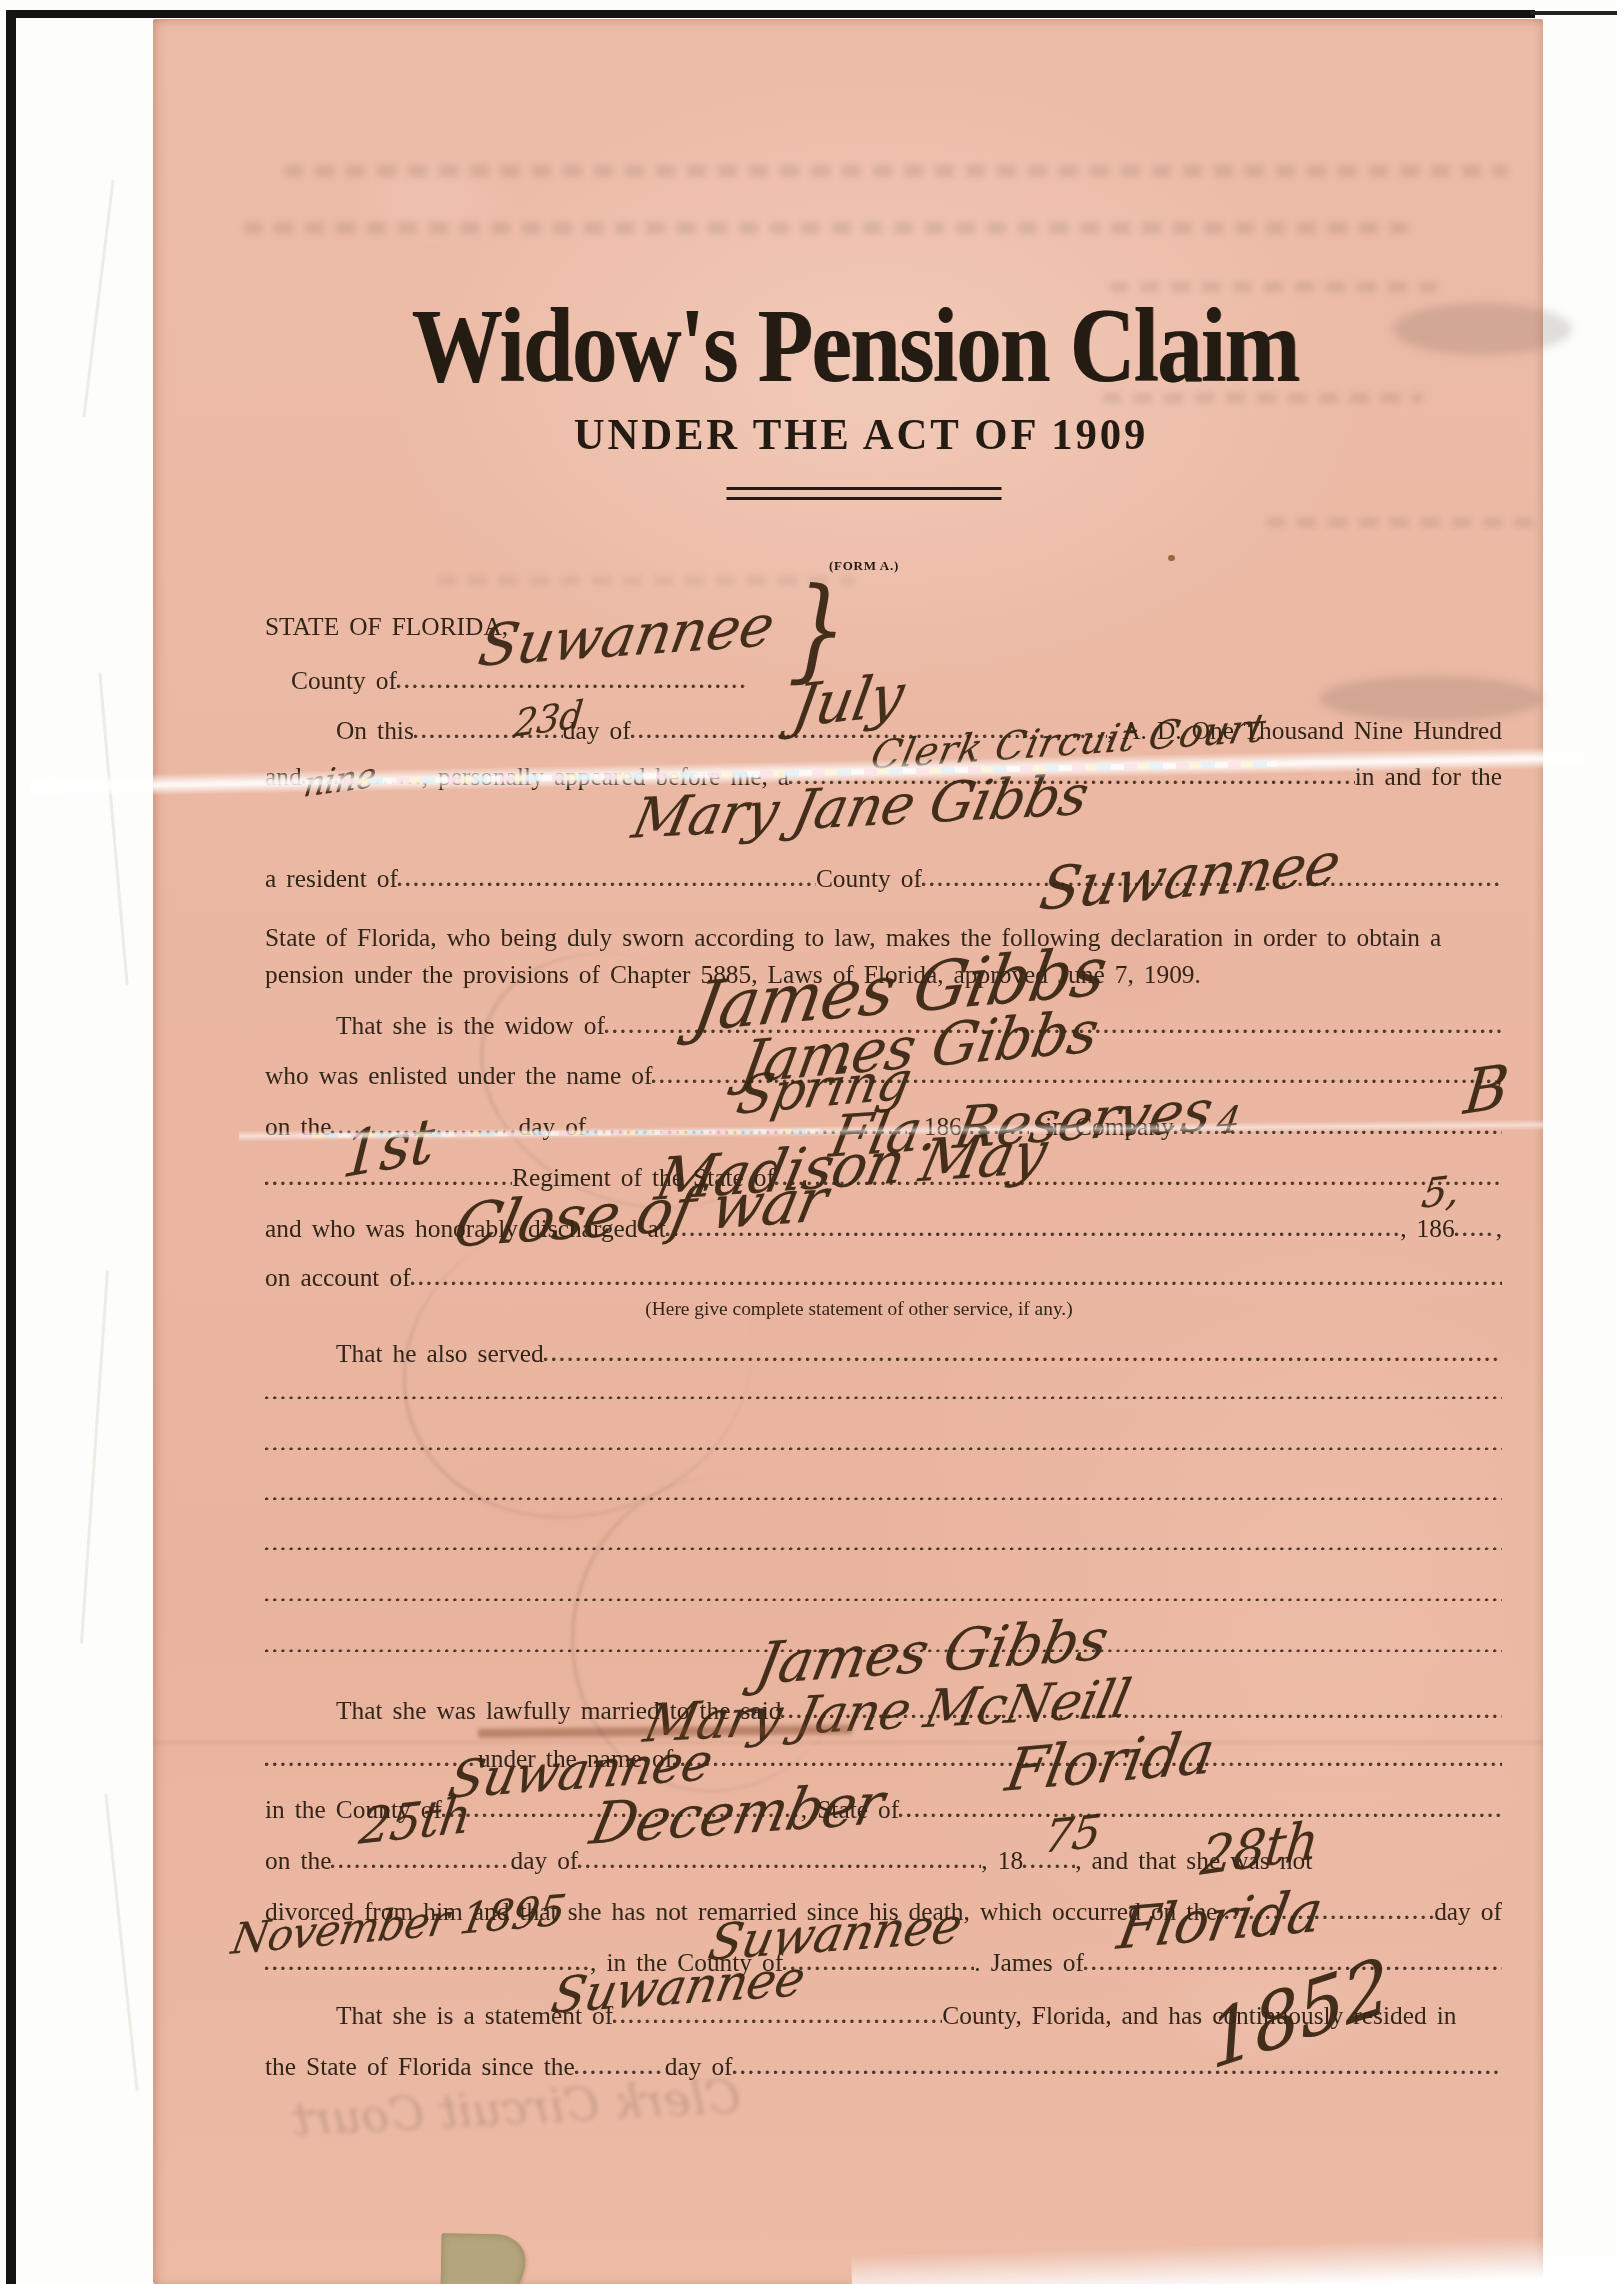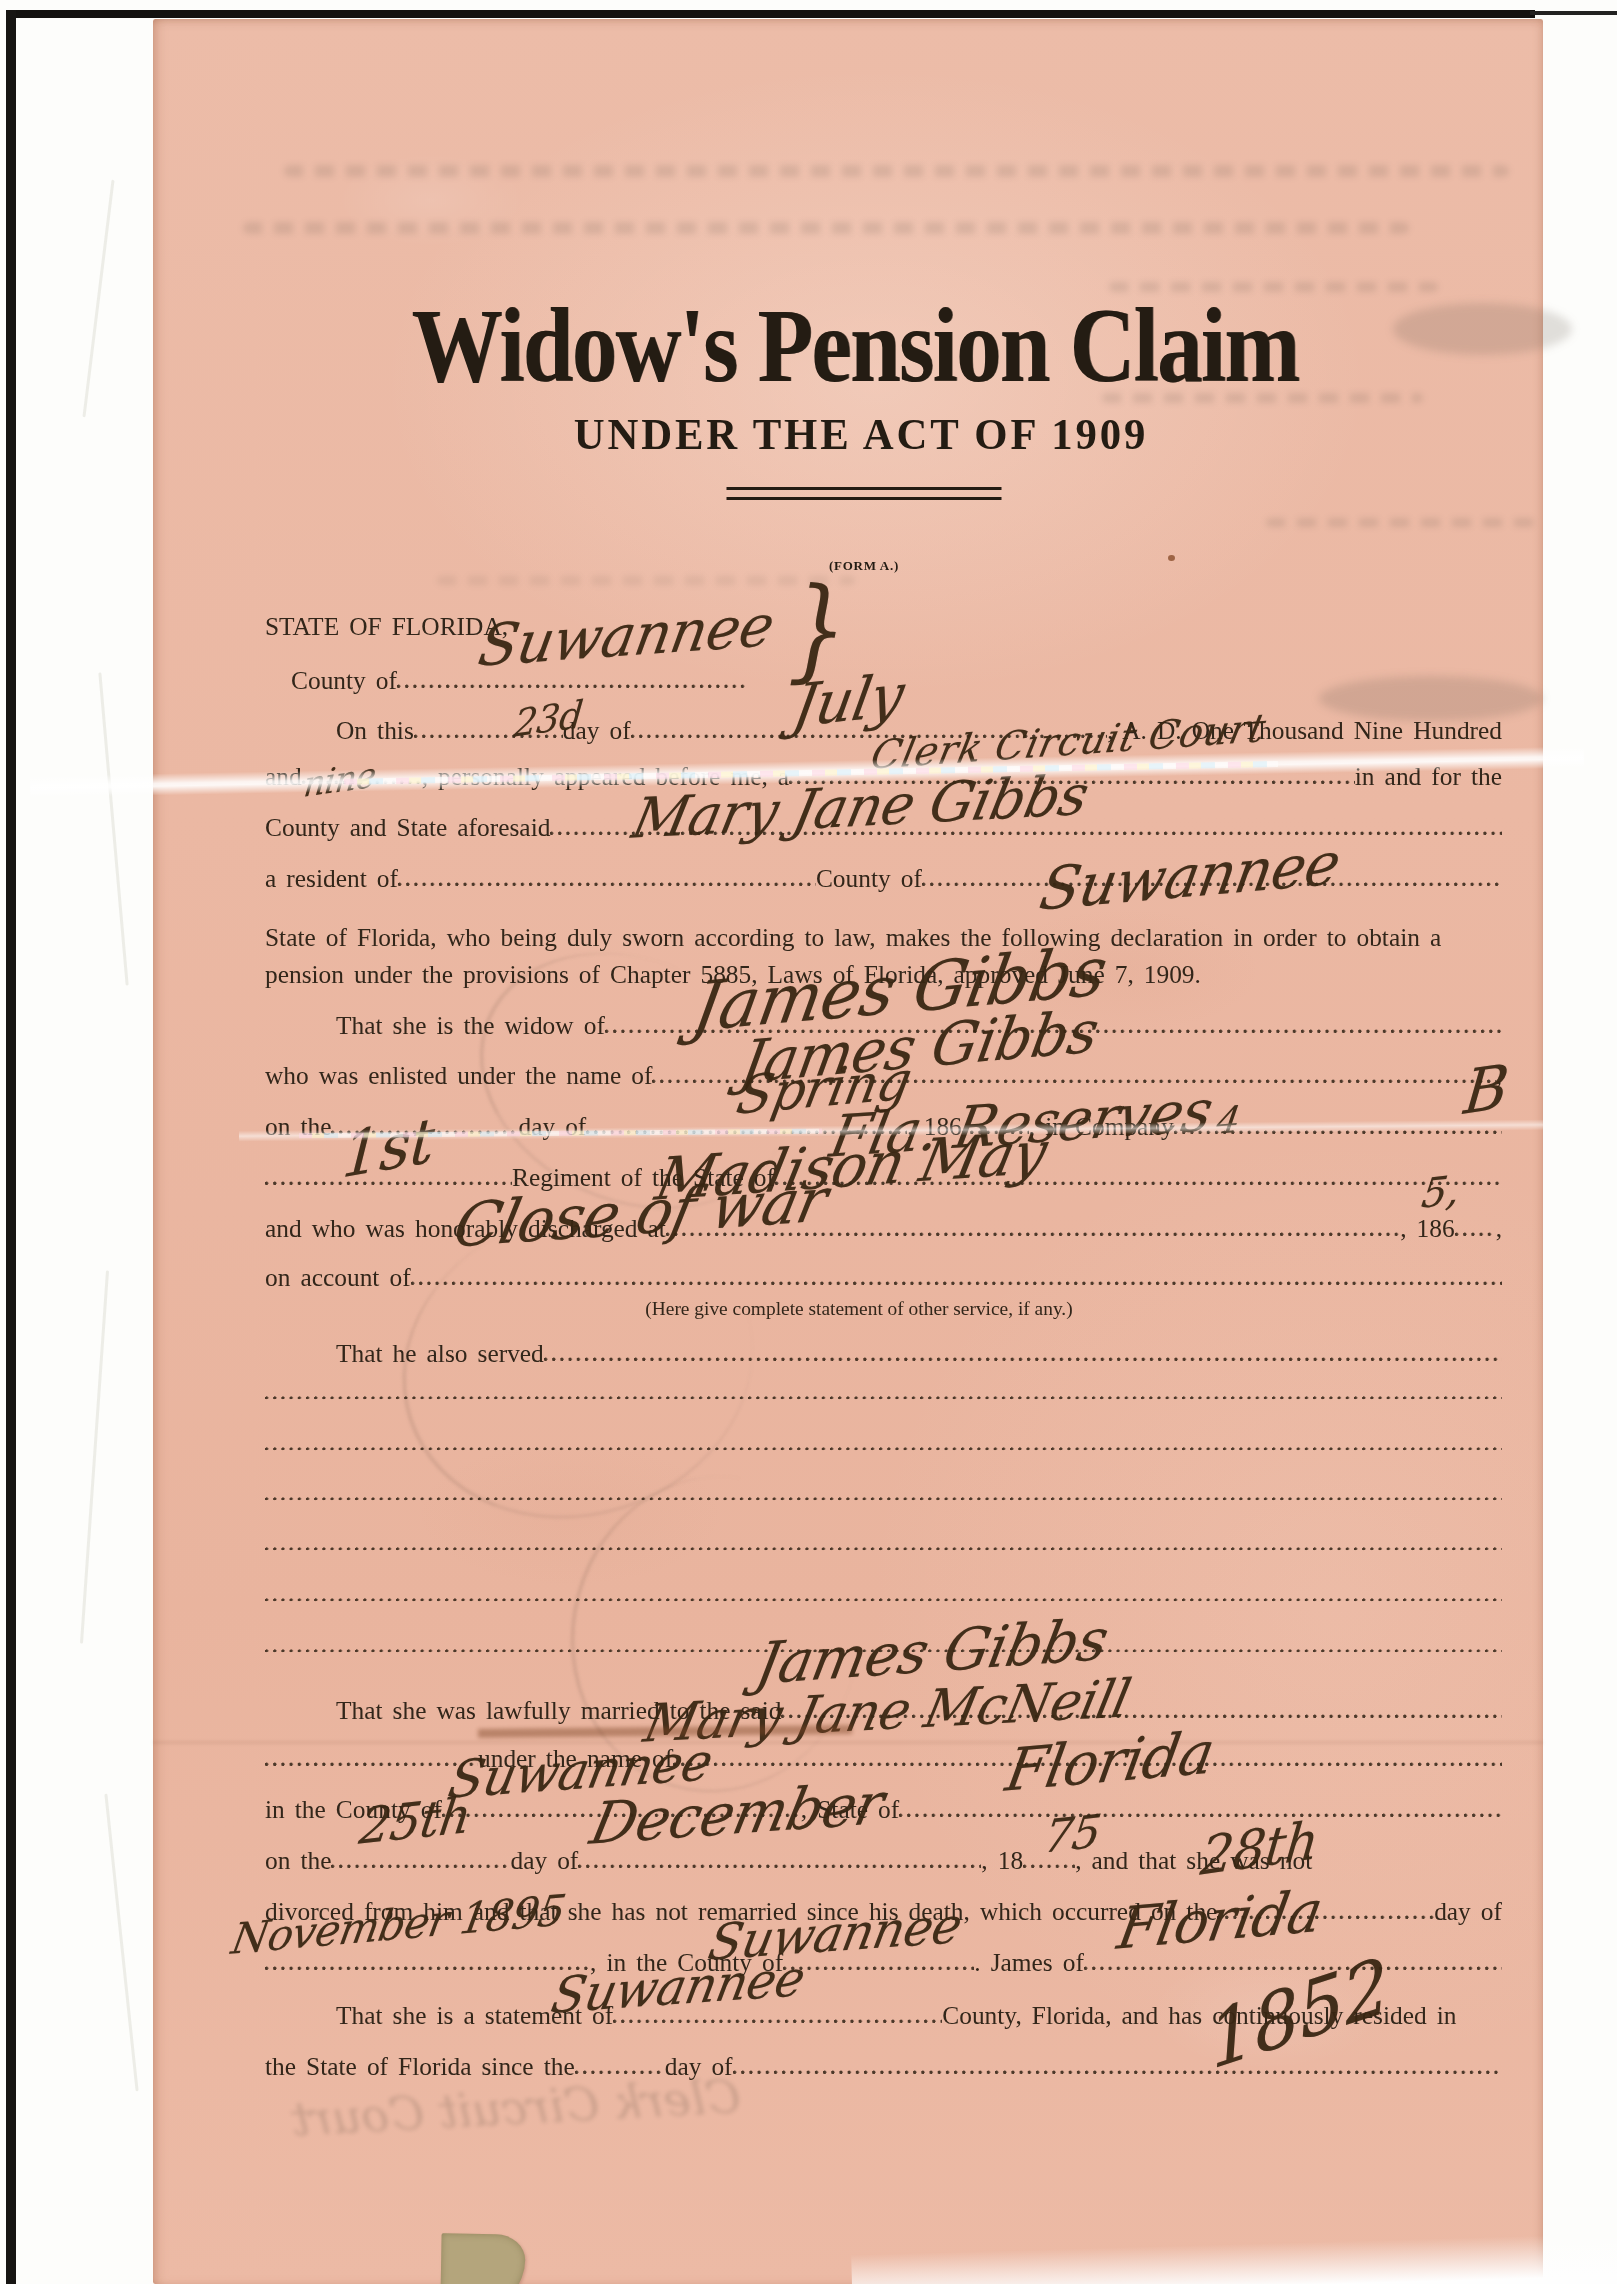--- a/index.html
+++ b/index.html
@@ -121,24 +121,20 @@
     </div>
 
     <div class="ln" style="top:742px;">
       <span>and</span>
       <span class="dots" style="width:120px;"></span>
       <span>, personally appeared before me, a</span>
       <span class="dots grow"></span>
       <span>in and for the</span>
     </div>
 
-    <div class="ln" style="top:793px;">
-      <span>County and State aforesaid</span>
-      <span class="dots grow"></span>
-    </div>
 
     <div class="ln" style="top:844px;">
       <span>a resident of</span>
       <span class="dots" style="width:418px;"></span>
       <span>County of</span>
       <span class="dots grow"></span>
     </div>
 
     <div class="ln" style="top:903px;">
       <span>State of Florida, who being duly sworn according to law, makes the following declaration in order to obtain a</span>

